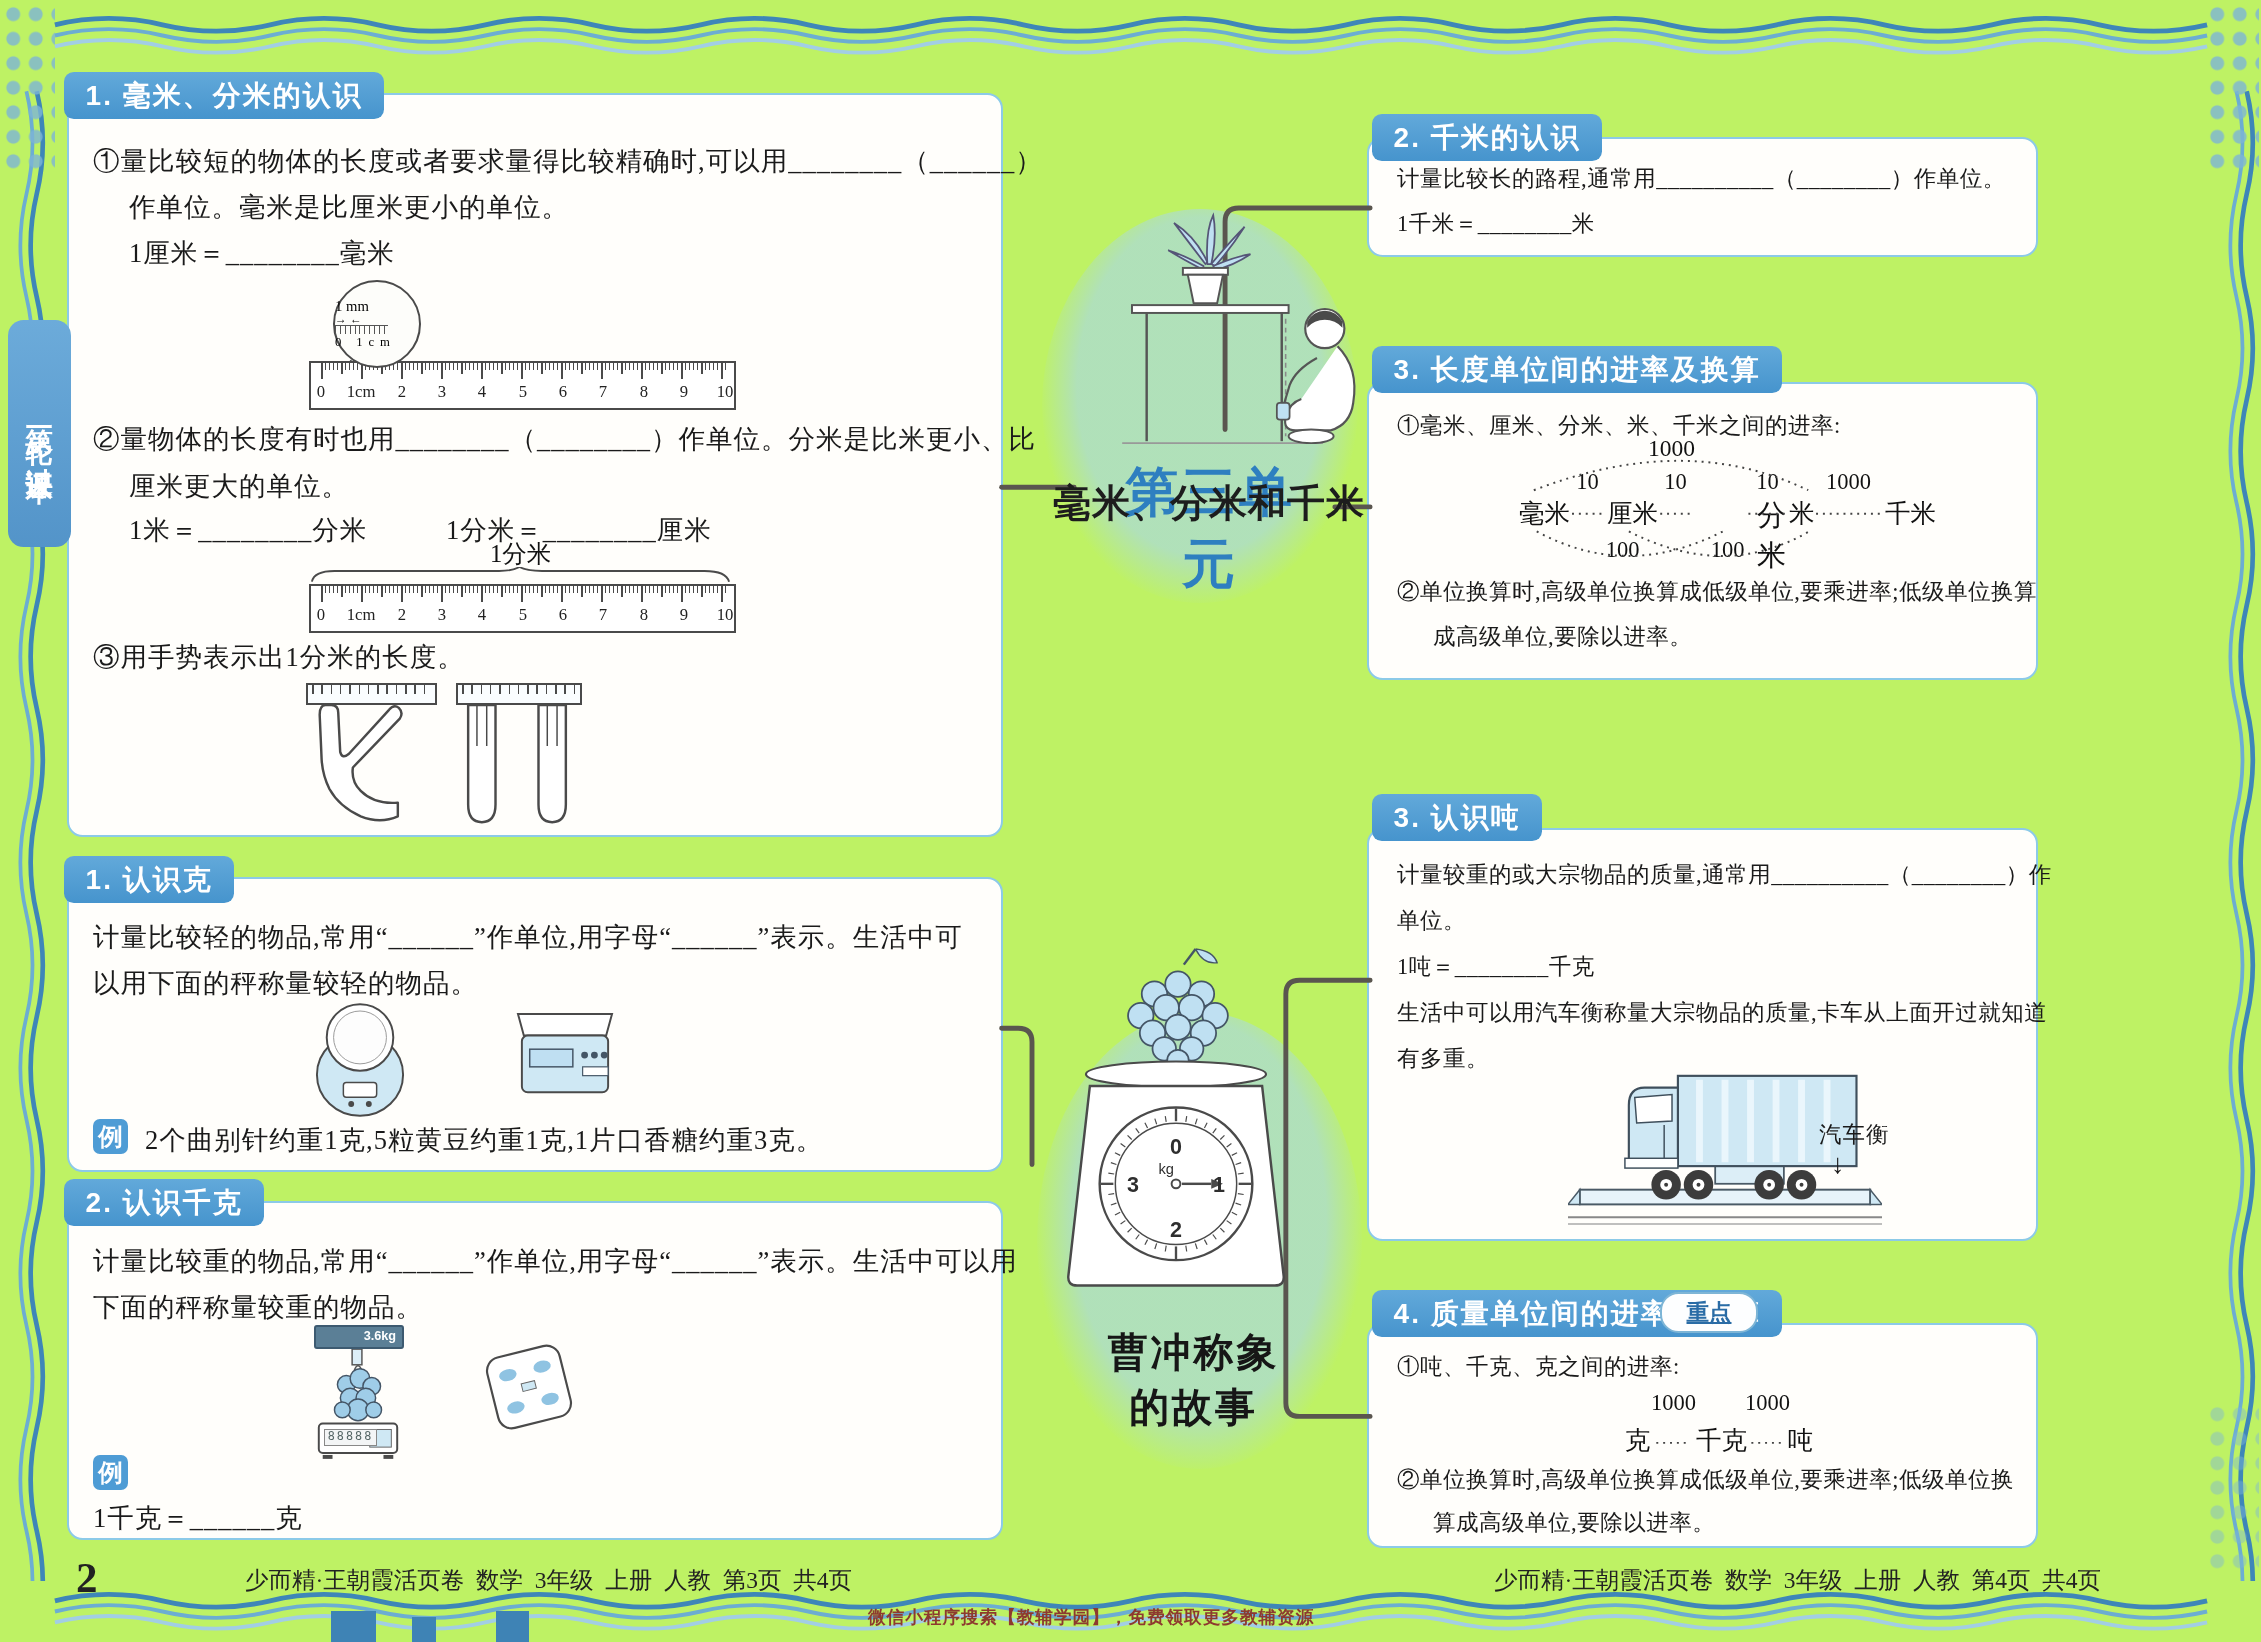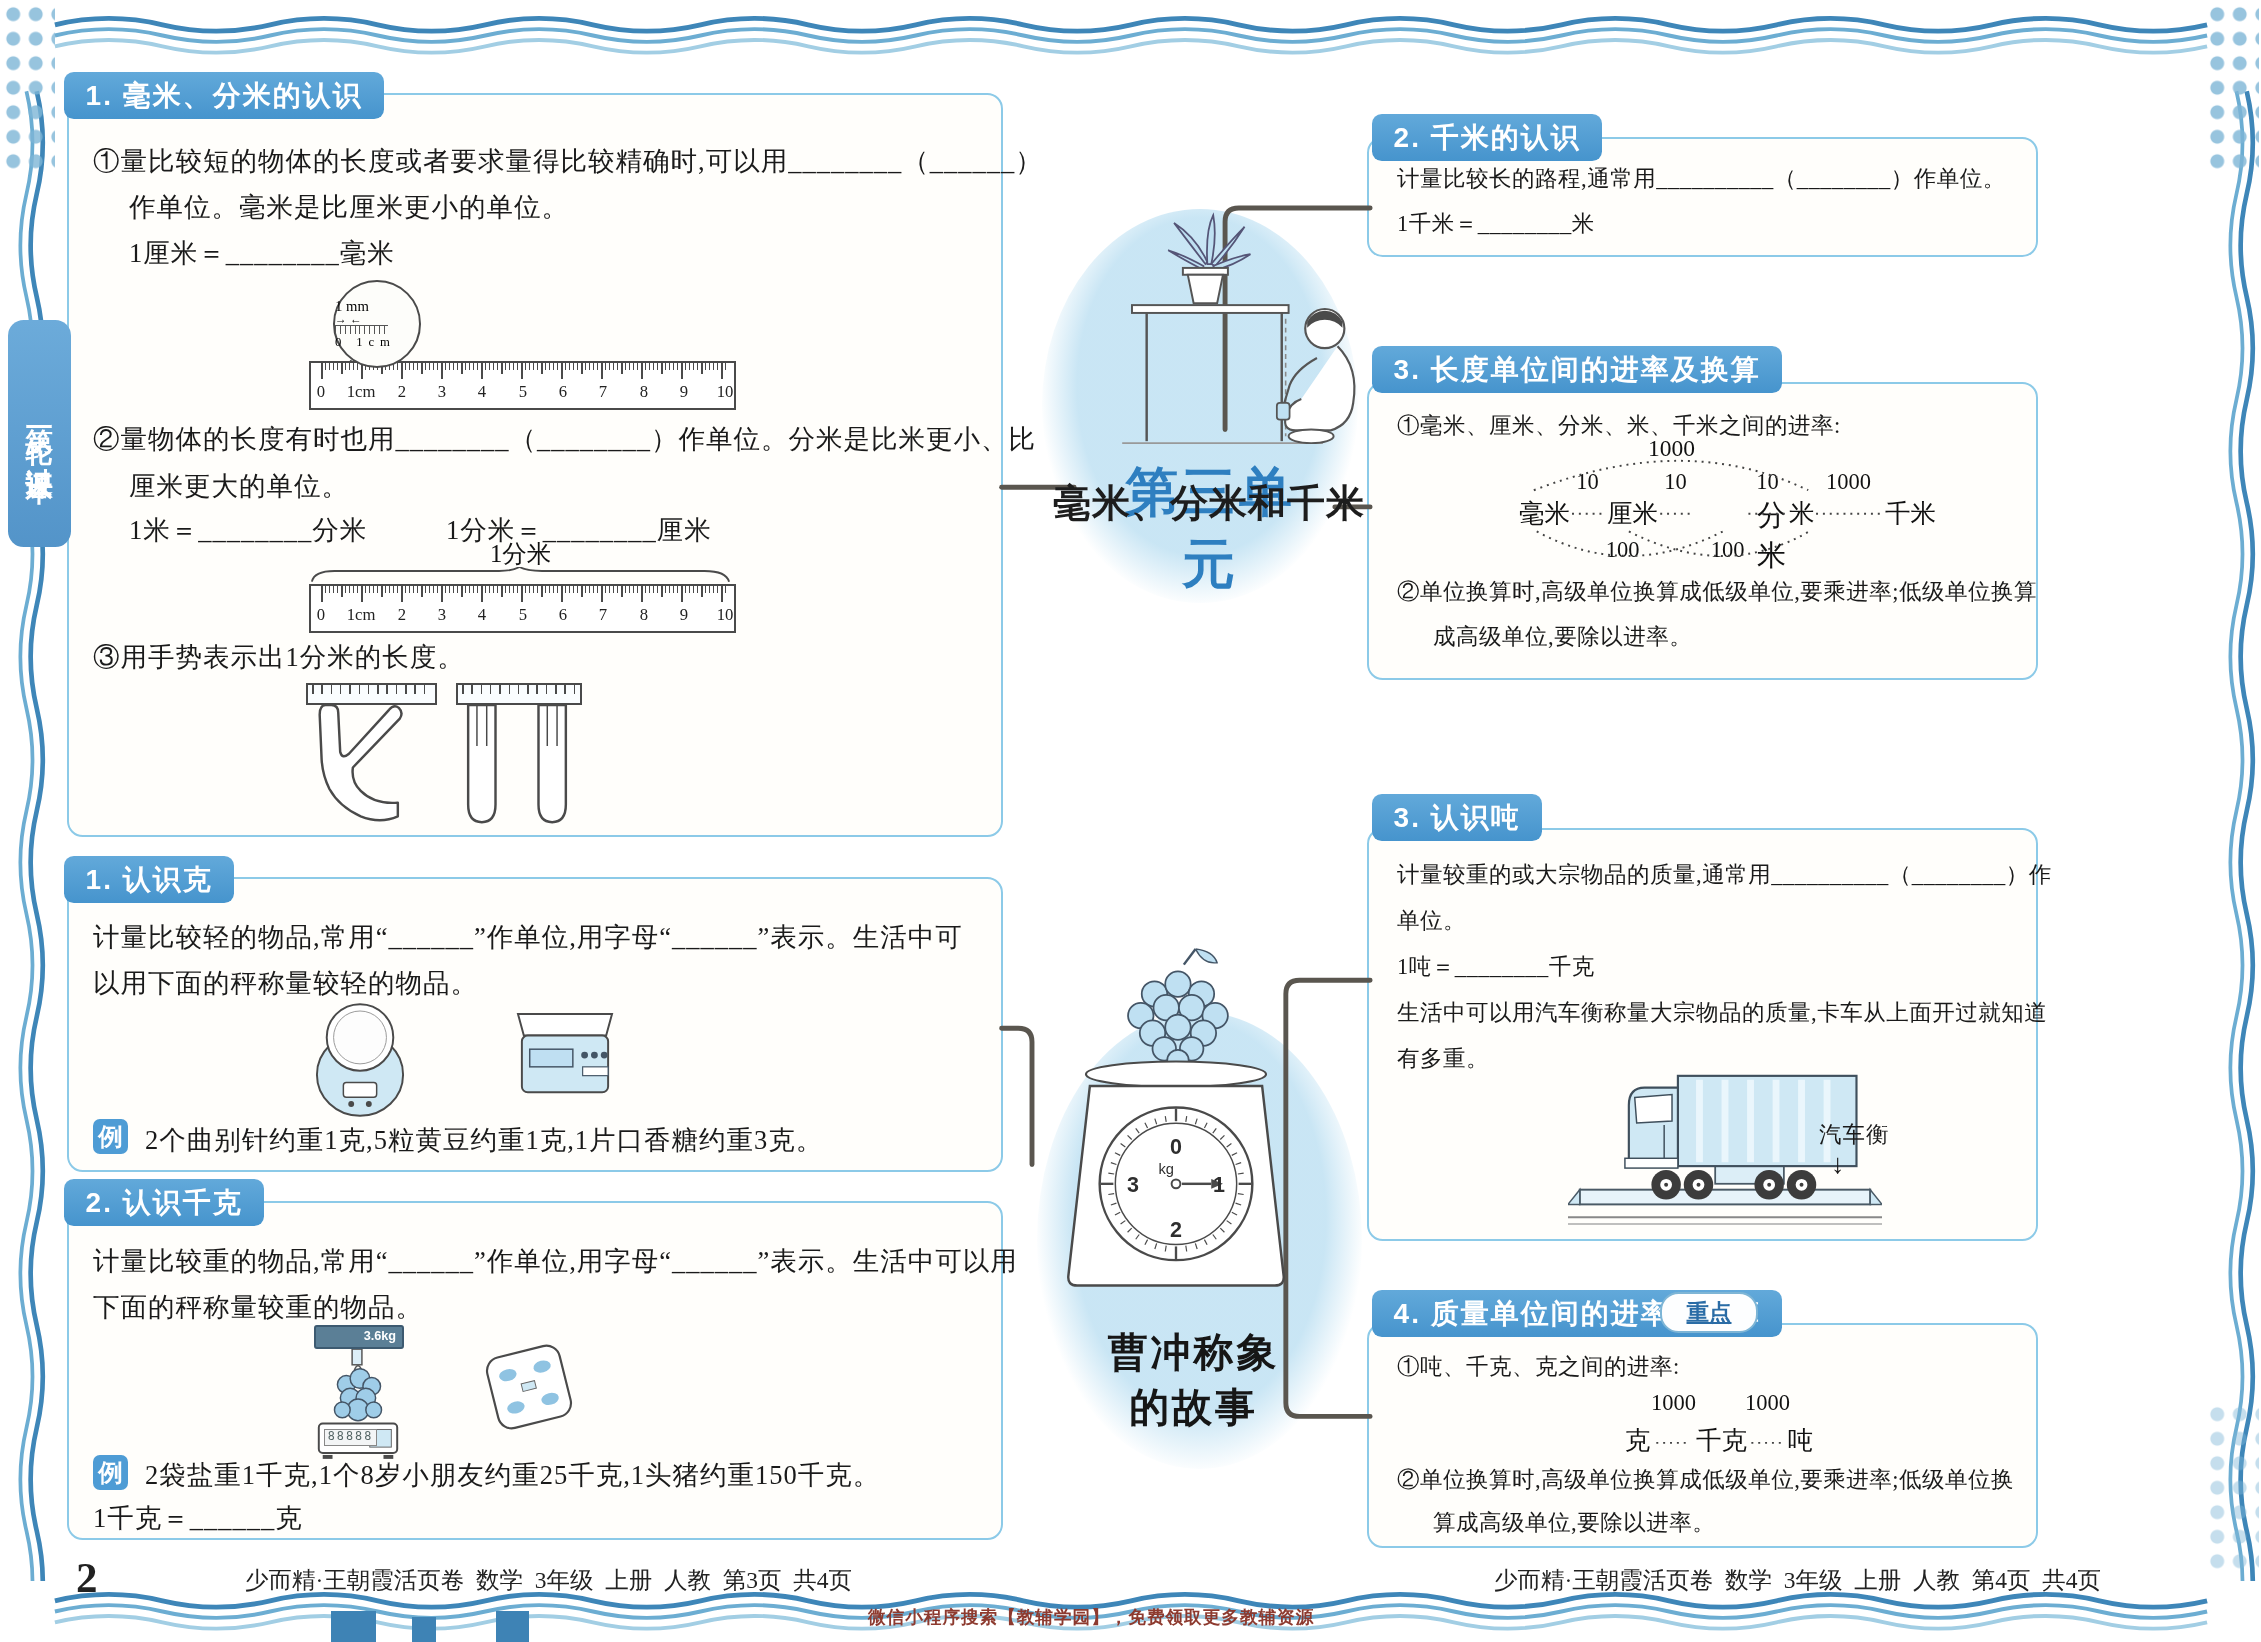--- a/index.html
+++ b/index.html
@@ -1,16 +1,16 @@
 <!DOCTYPE html>
 <html><head>
 <meta charset="utf-8">
 <style>
   html,body{margin:0;padding:0;background:#e8e6e0;}
-  .page{position:relative;width:2261px;height:1643px;background:#ffffff;overflow:hidden;
+  .page{position:relative;width:2261px;height:1643px;background:#bef264;overflow:hidden;
         font-family:"Liberation Serif",serif;}
   .abs{position:absolute;}
   .t{position:absolute;font-family:"Liberation Serif",serif;color:#1a1a1a;white-space:pre;letter-spacing:1px;}
   .f27{font-size:26.5px;}
   .f23{font-size:22.5px;letter-spacing:0.5px;}
   .box{position:absolute;background:#fffefb;border:2.9px solid #8ccae8;border-radius:15.7px;}
   .bh{position:absolute;display:inline-block;white-space:nowrap;background:linear-gradient(180deg,#62a9da,#4694cd);
       color:#fff;font:bold 28px/1 "Liberation Sans",sans-serif;padding:9.8px 21.6px 8.8px;border-radius:9.8px;
       letter-spacing:2px;z-index:6;}
   .ex{position:absolute;width:35px;height:35px;background:#4e9cd5;color:#fff;border-radius:6.9px;
@@ -248,21 +248,20 @@
     <g transform="rotate(-14 54 49)">
       <rect x="16" y="12" width="76" height="74" rx="14" fill="#fff" stroke="#4a4a4a" stroke-width="2.2"></rect>
       <ellipse cx="36" cy="32" rx="9" ry="6" fill="#8fc3e2"></ellipse>
         <ellipse cx="72" cy="32" rx="9" ry="6" fill="#8fc3e2"></ellipse>
       <ellipse cx="36" cy="66" rx="9" ry="6" fill="#8fc3e2"></ellipse>
         <ellipse cx="72" cy="66" rx="9" ry="6" fill="#8fc3e2"></ellipse>
       <rect x="47" y="44" width="14" height="8" fill="#cfe8f4" stroke="#666" stroke-width="1"></rect>
     </g>
   </svg>
   <div class="ex" style="left:93px;top:1455px">例</div>
-  <div class="t f27" style="left:145px;top:1457px">2袋盐重1千克,1个8岁小朋友约重25千克,1头猪约重150千克。</div>
   <div class="t f27" style="left:93px;top:1500px">1千克＝______克</div>
 
   <svg class="abs" style="left:1039px;top:211px;width:323px;height:245px;z-index:4" viewBox="0 0 330 250">
     <g fill="#bfe0f2" stroke="#557" stroke-width="1.8">
       <path d="M170 54 Q150 28 138 12 Q160 26 172 52 Z"></path>
       <path d="M172 54 Q170 20 178 4 Q182 26 176 54 Z"></path>
       <path d="M176 54 Q196 30 210 16 Q196 38 180 56 Z"></path>
       <path d="M168 56 Q146 44 132 40 Q152 52 168 60 Z"></path>
       <path d="M178 56 Q202 46 216 44 Q198 56 180 60 Z"></path>
     </g>

